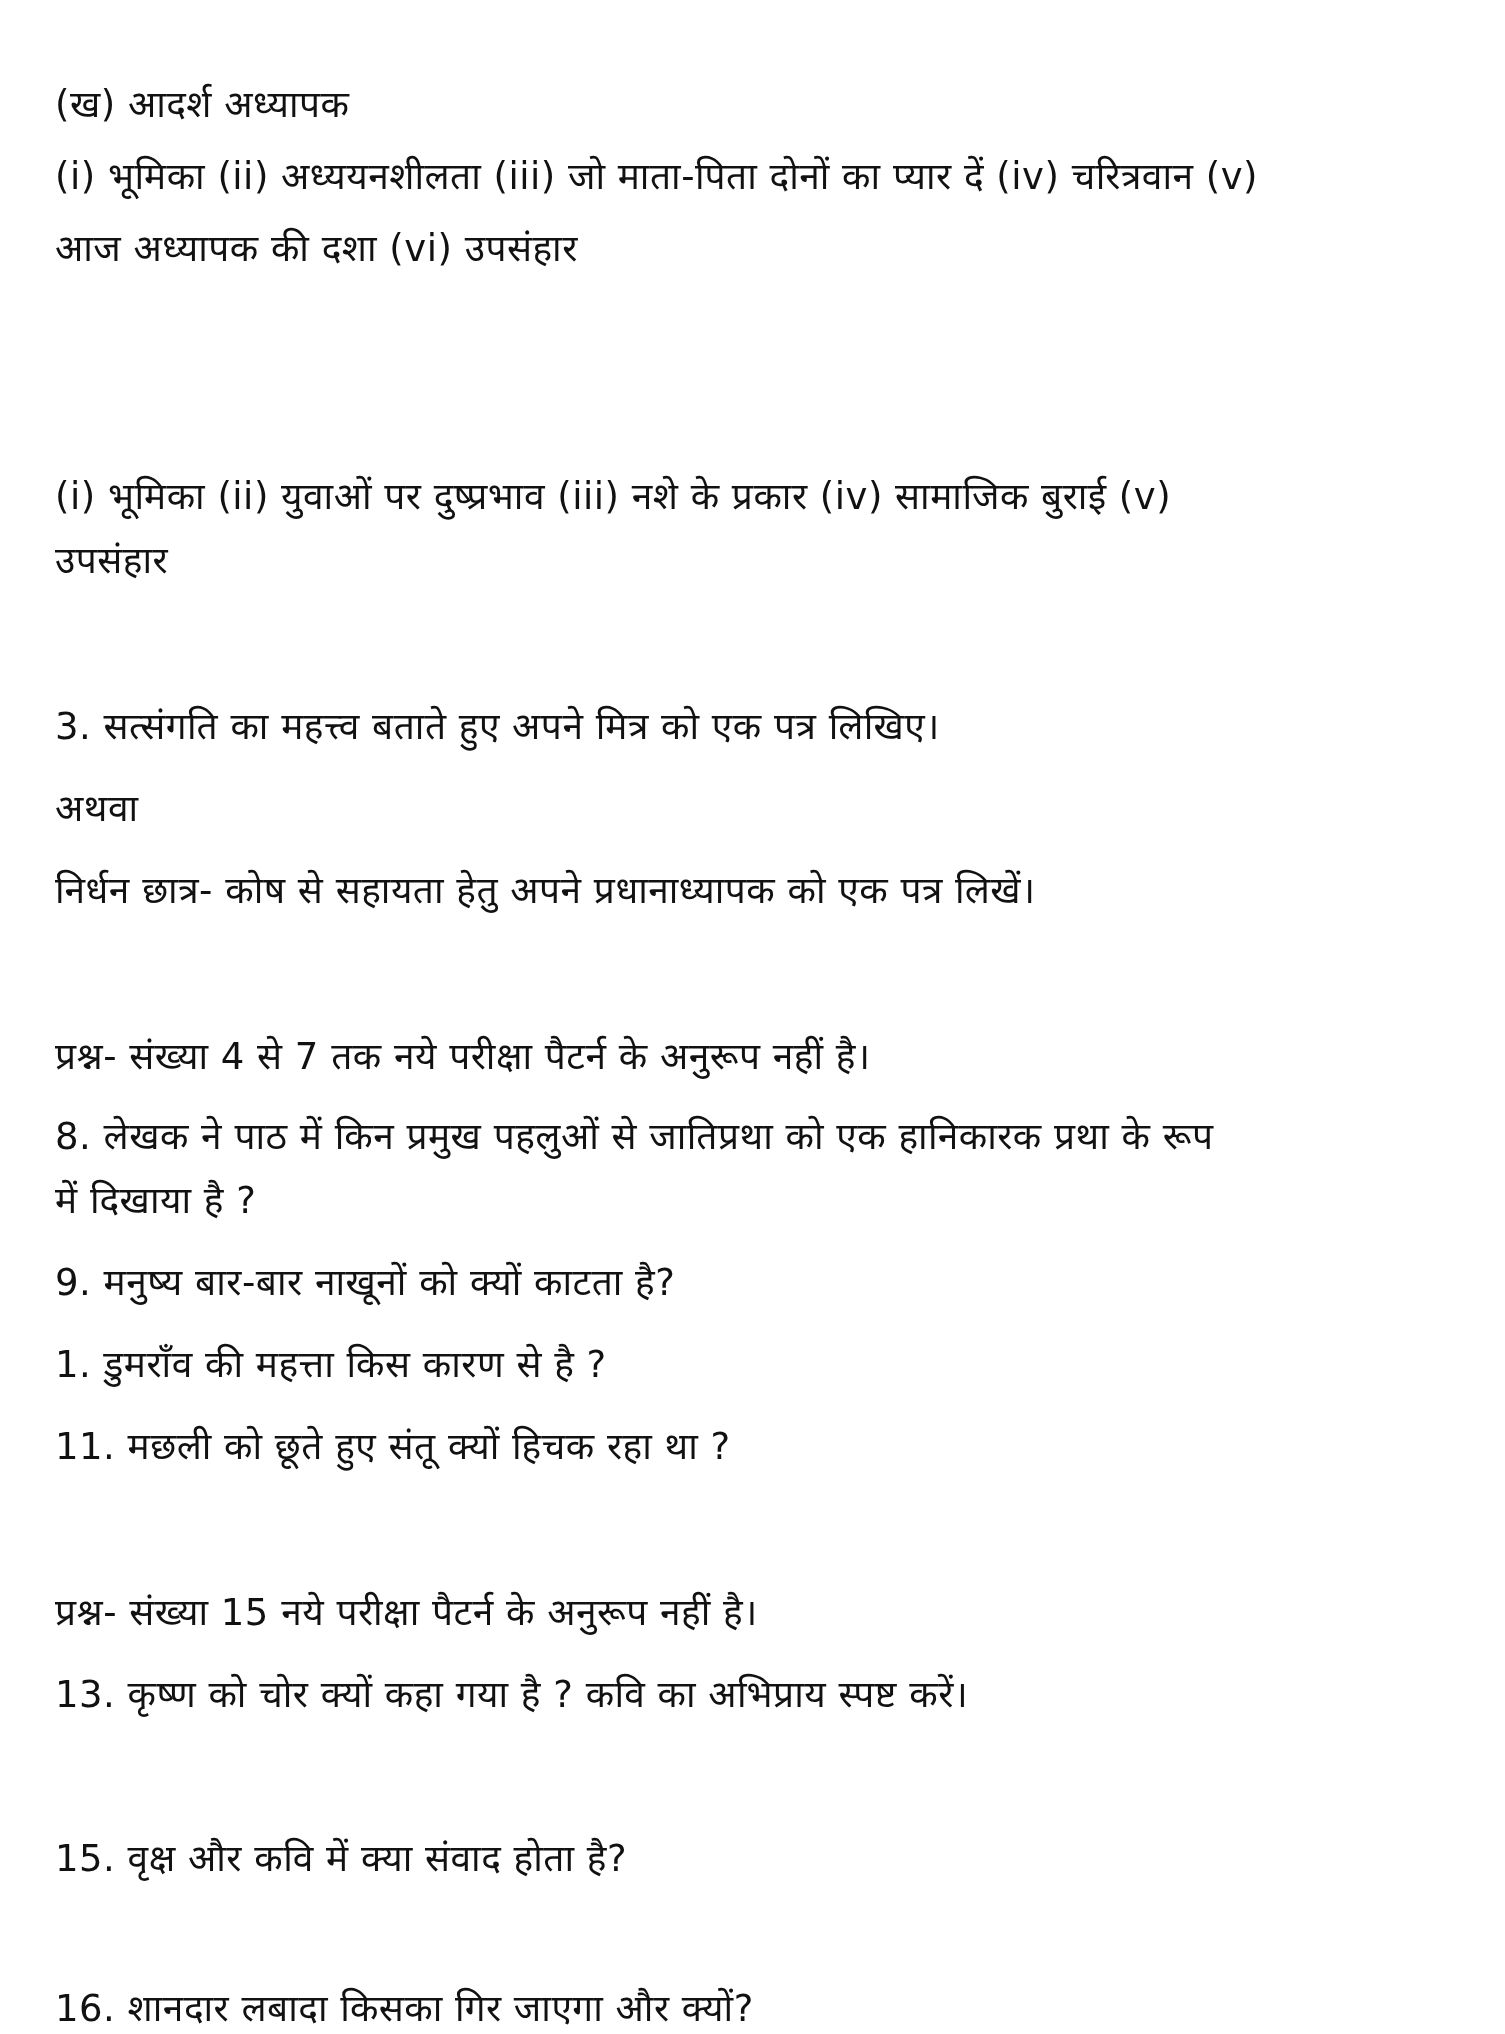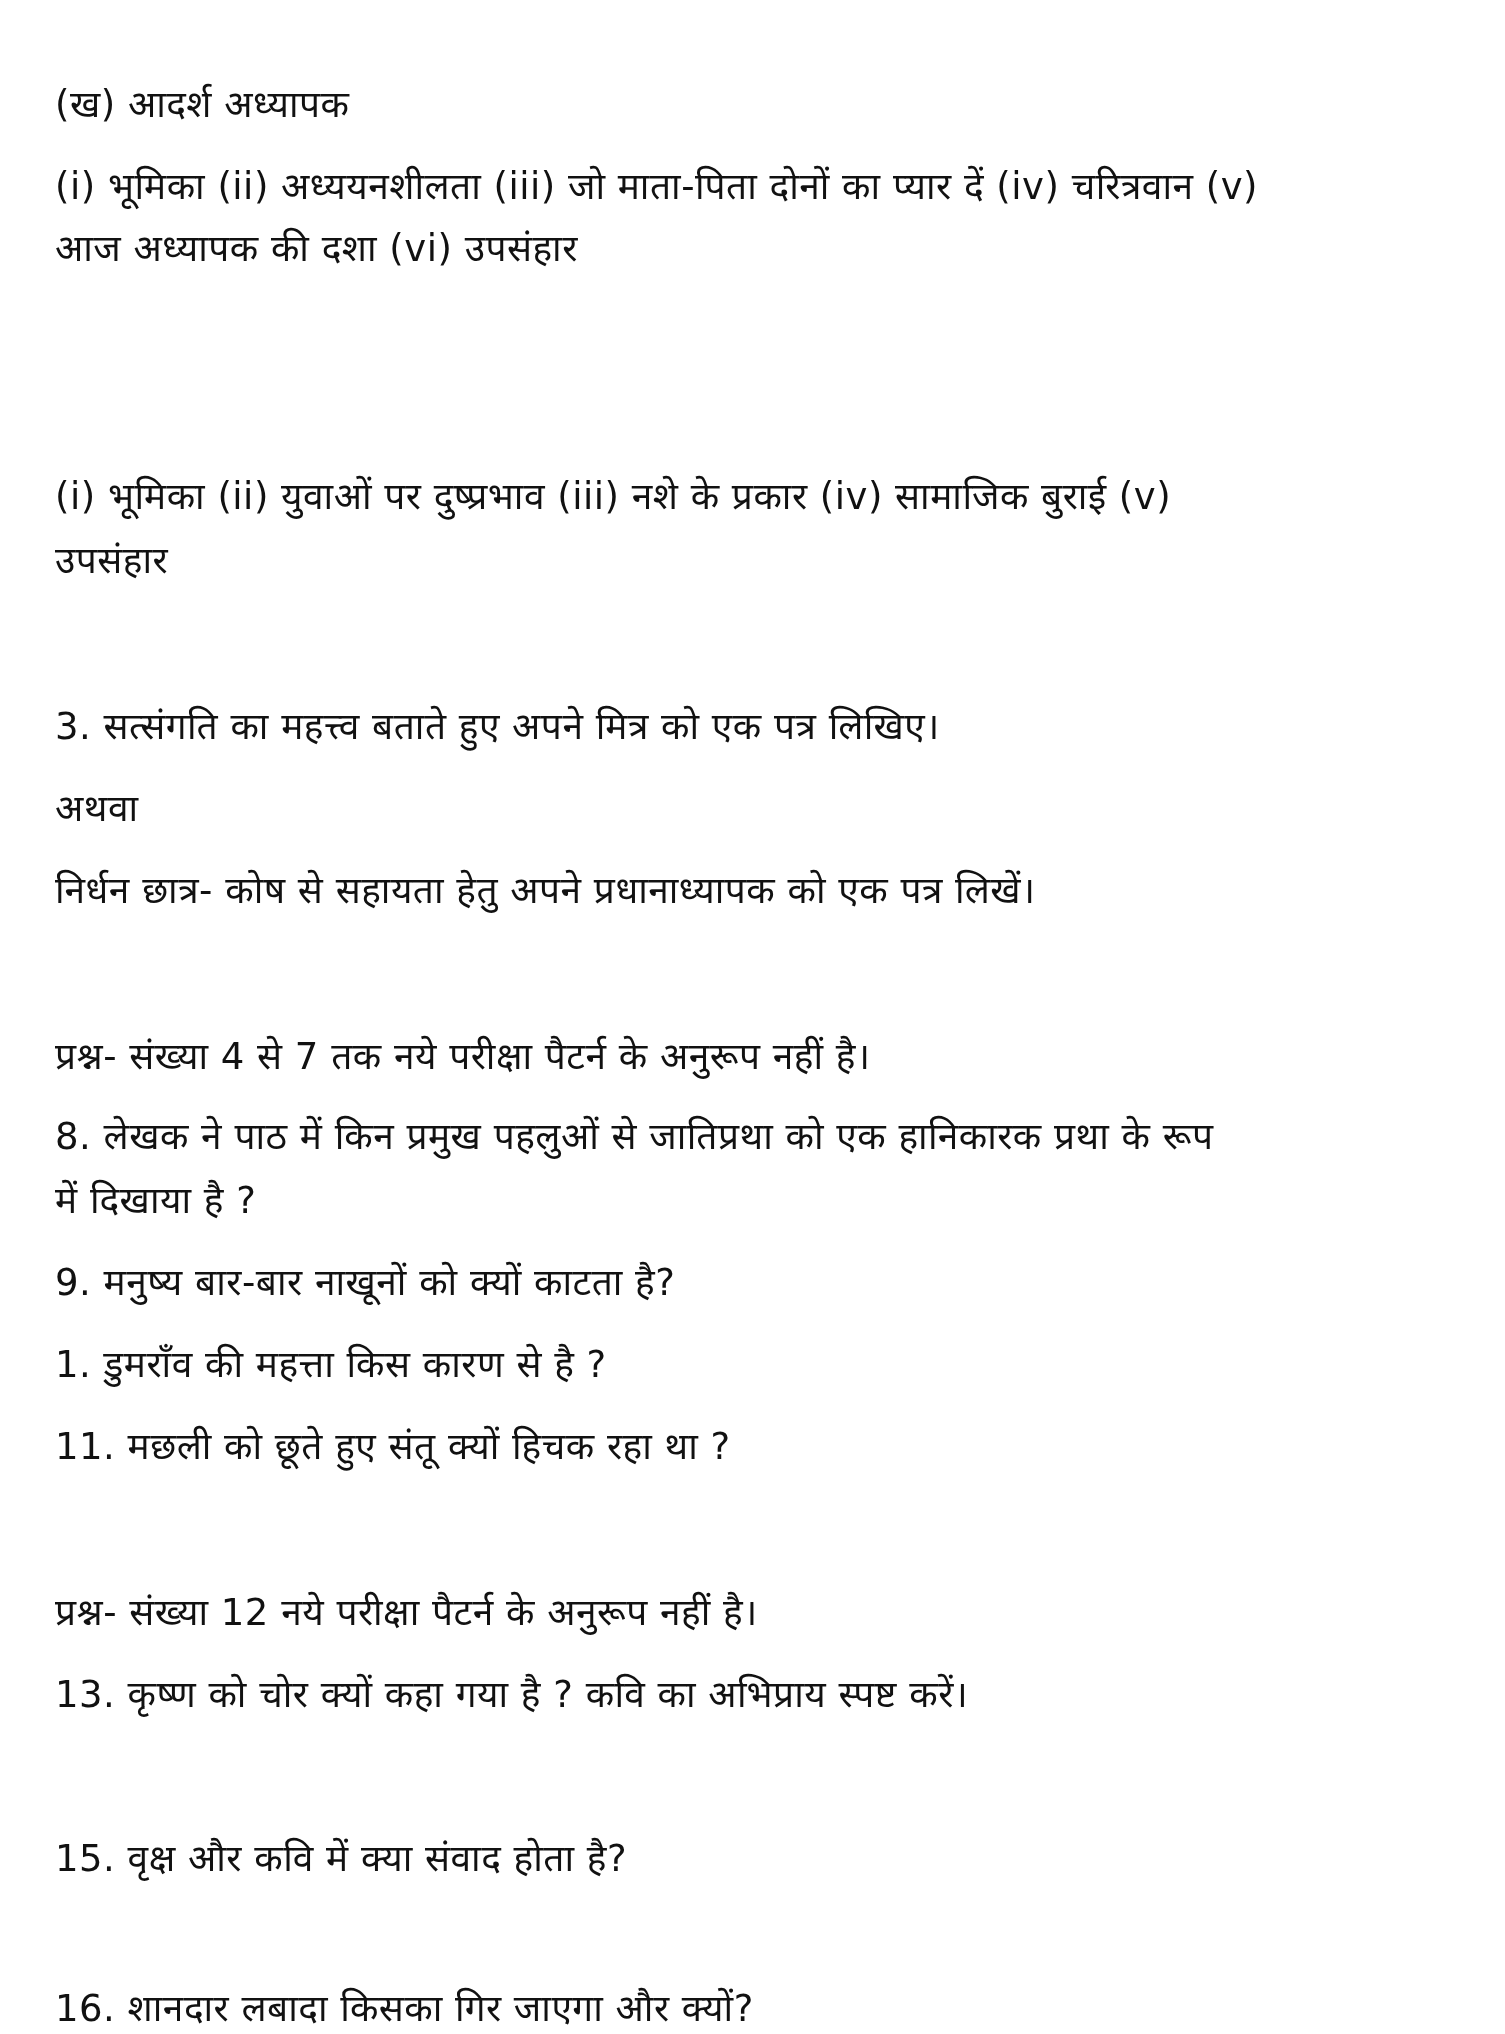--- a/index.html
+++ b/index.html
@@ -30,37 +30,37 @@
       white-space: nowrap;
       letter-spacing: 0.5px;
     }
   </style>
 </head>
 <body>
 
 <div class="page">
 
   <div class="line" style="top:80px;">(ख) आदर्श अध्यापक</div>
-  <div class="line" style="top:162px;">(i) भूमिका (ii) अध्ययनशीलता (iii) जो माता-पिता दोनों का प्यार दें (iv) चरित्रवान (v)</div>
+  <div class="line" style="top:152px;">(i) भूमिका (ii) अध्ययनशीलता (iii) जो माता-पिता दोनों का प्यार दें (iv) चरित्रवान (v)</div>
   <div class="line" style="top:224px;">आज अध्यापक की दशा (vi) उपसंहार</div>
 
   <div class="line" style="top:472px;">(i) भूमिका (ii) युवाओं पर दुष्प्रभाव (iii) नशे के प्रकार (iv) सामाजिक बुराई (v)</div>
   <div class="line" style="top:536px;">उपसंहार</div>
 
   <div class="line" style="top:702px;">3. सत्संगति का महत्त्व बताते हुए अपने मित्र को एक पत्र लिखिए।</div>
   <div class="line" style="top:784px;">अथवा</div>
   <div class="line" style="top:866px;">निर्धन छात्र- कोष से सहायता हेतु अपने प्रधानाध्यापक को एक पत्र लिखें।</div>
 
   <div class="line" style="top:1032px;">प्रश्न- संख्या 4 से 7 तक नये परीक्षा पैटर्न के अनुरूप नहीं है।</div>
 
   <div class="line" style="top:1112px;">8. लेखक ने पाठ में किन प्रमुख पहलुओं से जातिप्रथा को एक हानिकारक प्रथा के रूप</div>
   <div class="line" style="top:1176px;">में दिखाया है ?</div>
   <div class="line" style="top:1258px;">9. मनुष्य बार-बार नाखूनों को क्यों काटता है?</div>
   <div class="line" style="top:1340px;">1. डुमराँव की महत्ता किस कारण से है ?</div>
   <div class="line" style="top:1422px;">11. मछली को छूते हुए संतू क्यों हिचक रहा था ?</div>
 
-  <div class="line" style="top:1588px;">प्रश्न- संख्या 12 नये परीक्षा पैटर्न के अनुरूप नहीं है।</div>
+  <div class="line" style="top:1588px;">प्रश्न- संख्या 15 नये परीक्षा पैटर्न के अनुरूप नहीं है।</div>
 
   <div class="line" style="top:1670px;">13. कृष्ण को चोर क्यों कहा गया है ? कवि का अभिप्राय स्पष्ट करें।</div>
   <div class="line" style="top:1834px;">15. वृक्ष और कवि में क्या संवाद होता है?</div>
   <div class="line" style="top:1984px;">16. शानदार लबादा किसका गिर जाएगा और क्यों?</div>
 
 </div>
 
 </body></html>

